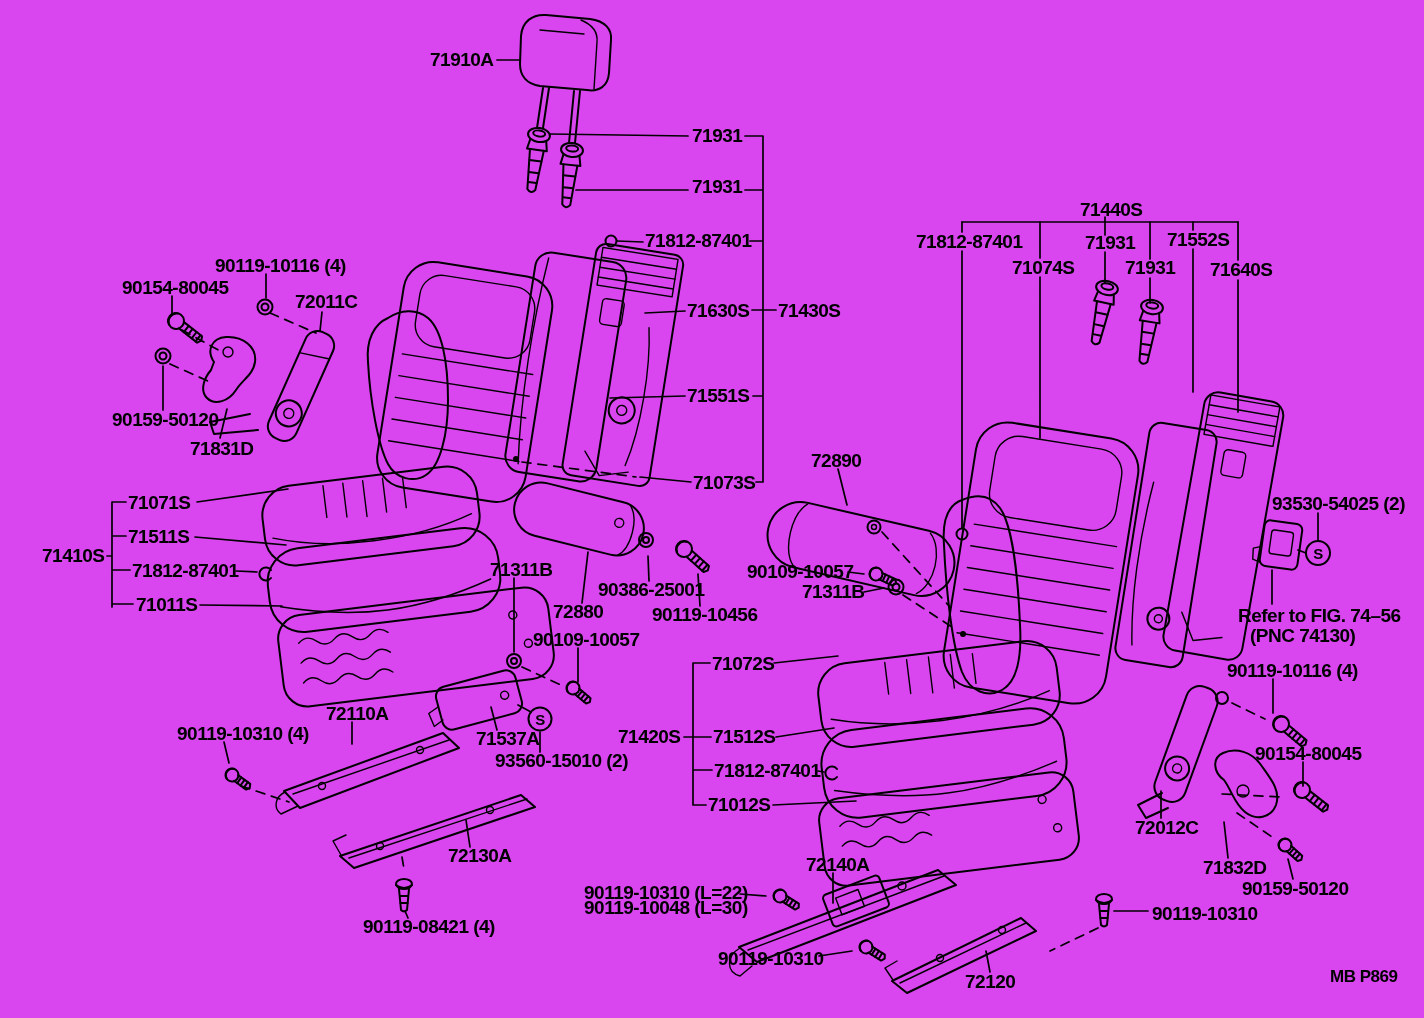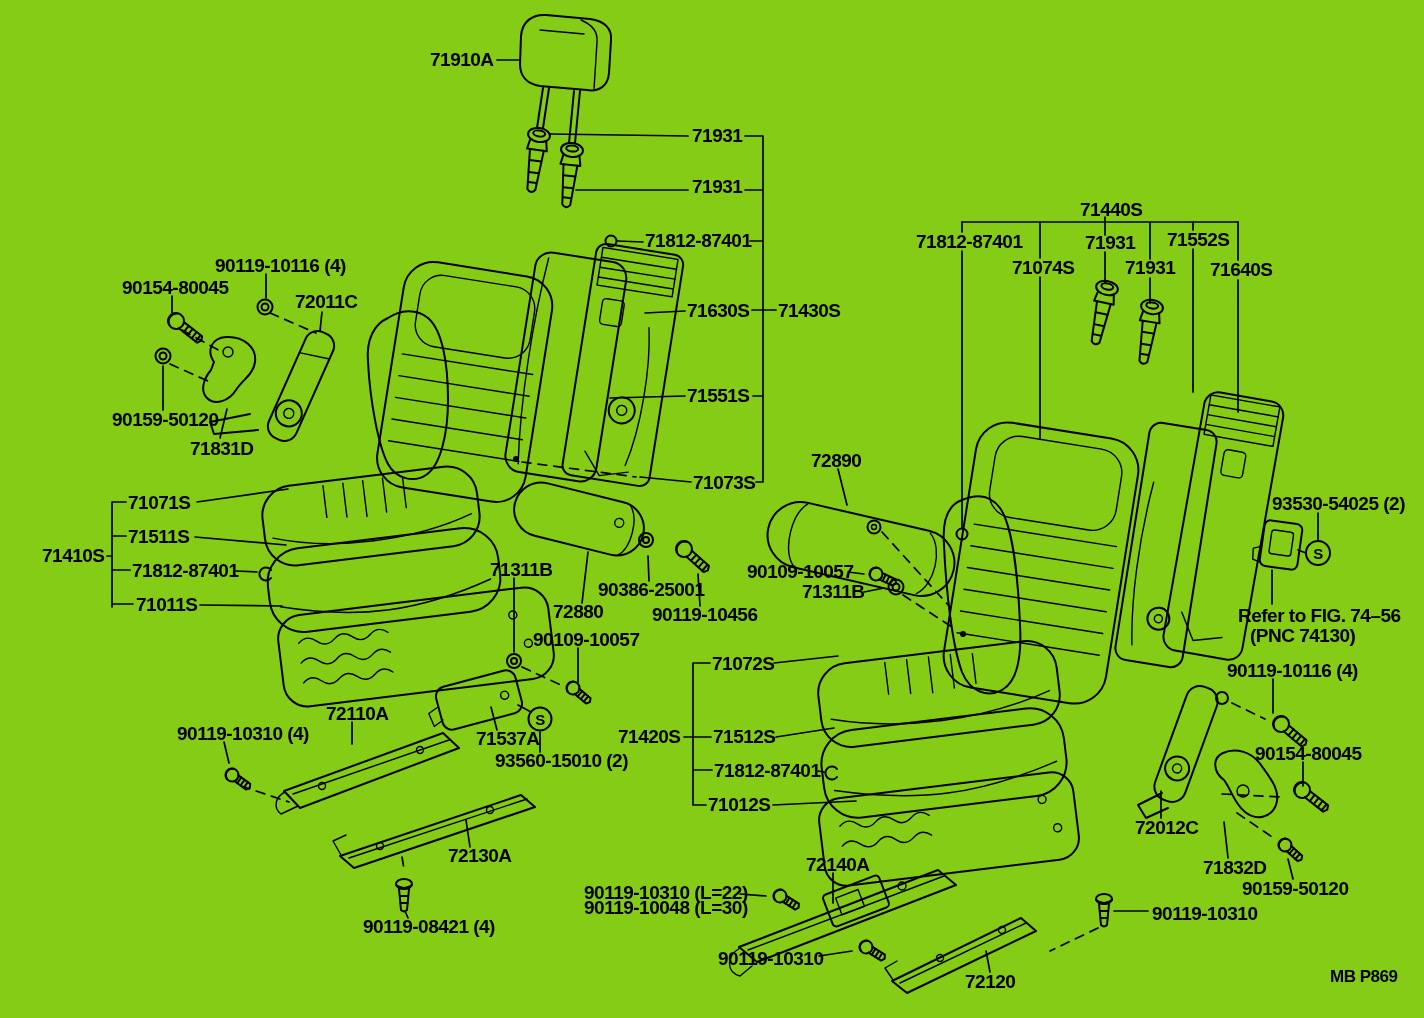--- a/index.html
+++ b/index.html
@@ -1,17 +1,17 @@
 <!DOCTYPE html>
 <html><head>
 <meta charset="utf-8">
 <style>
   html,body{margin:0;padding:0;background:#e8e8e8;}
   .page{
-    position:relative;width:1424px;height:1018px;background:#84cc16;
+    position:relative;width:1424px;height:1018px;background:#d946ef;
     font-family:"Liberation Sans", sans-serif;overflow:hidden;
   }
   svg{display:block;width:1424px;height:1018px;}
   svg .art *{stroke:#000;fill:none;stroke-width:2;stroke-linecap:round;stroke-linejoin:round;}
   svg .art .thin{stroke-width:1.4;}
   svg .art .leader{stroke-width:1.7;}
   svg .art .dash{stroke-width:1.7;stroke-dasharray:9 7;}
   svg .art .filldot{fill:#000;stroke:none;}
   text.lbl{
     font-family:"Liberation Sans", sans-serif;font-weight:bold;font-size:19px;

